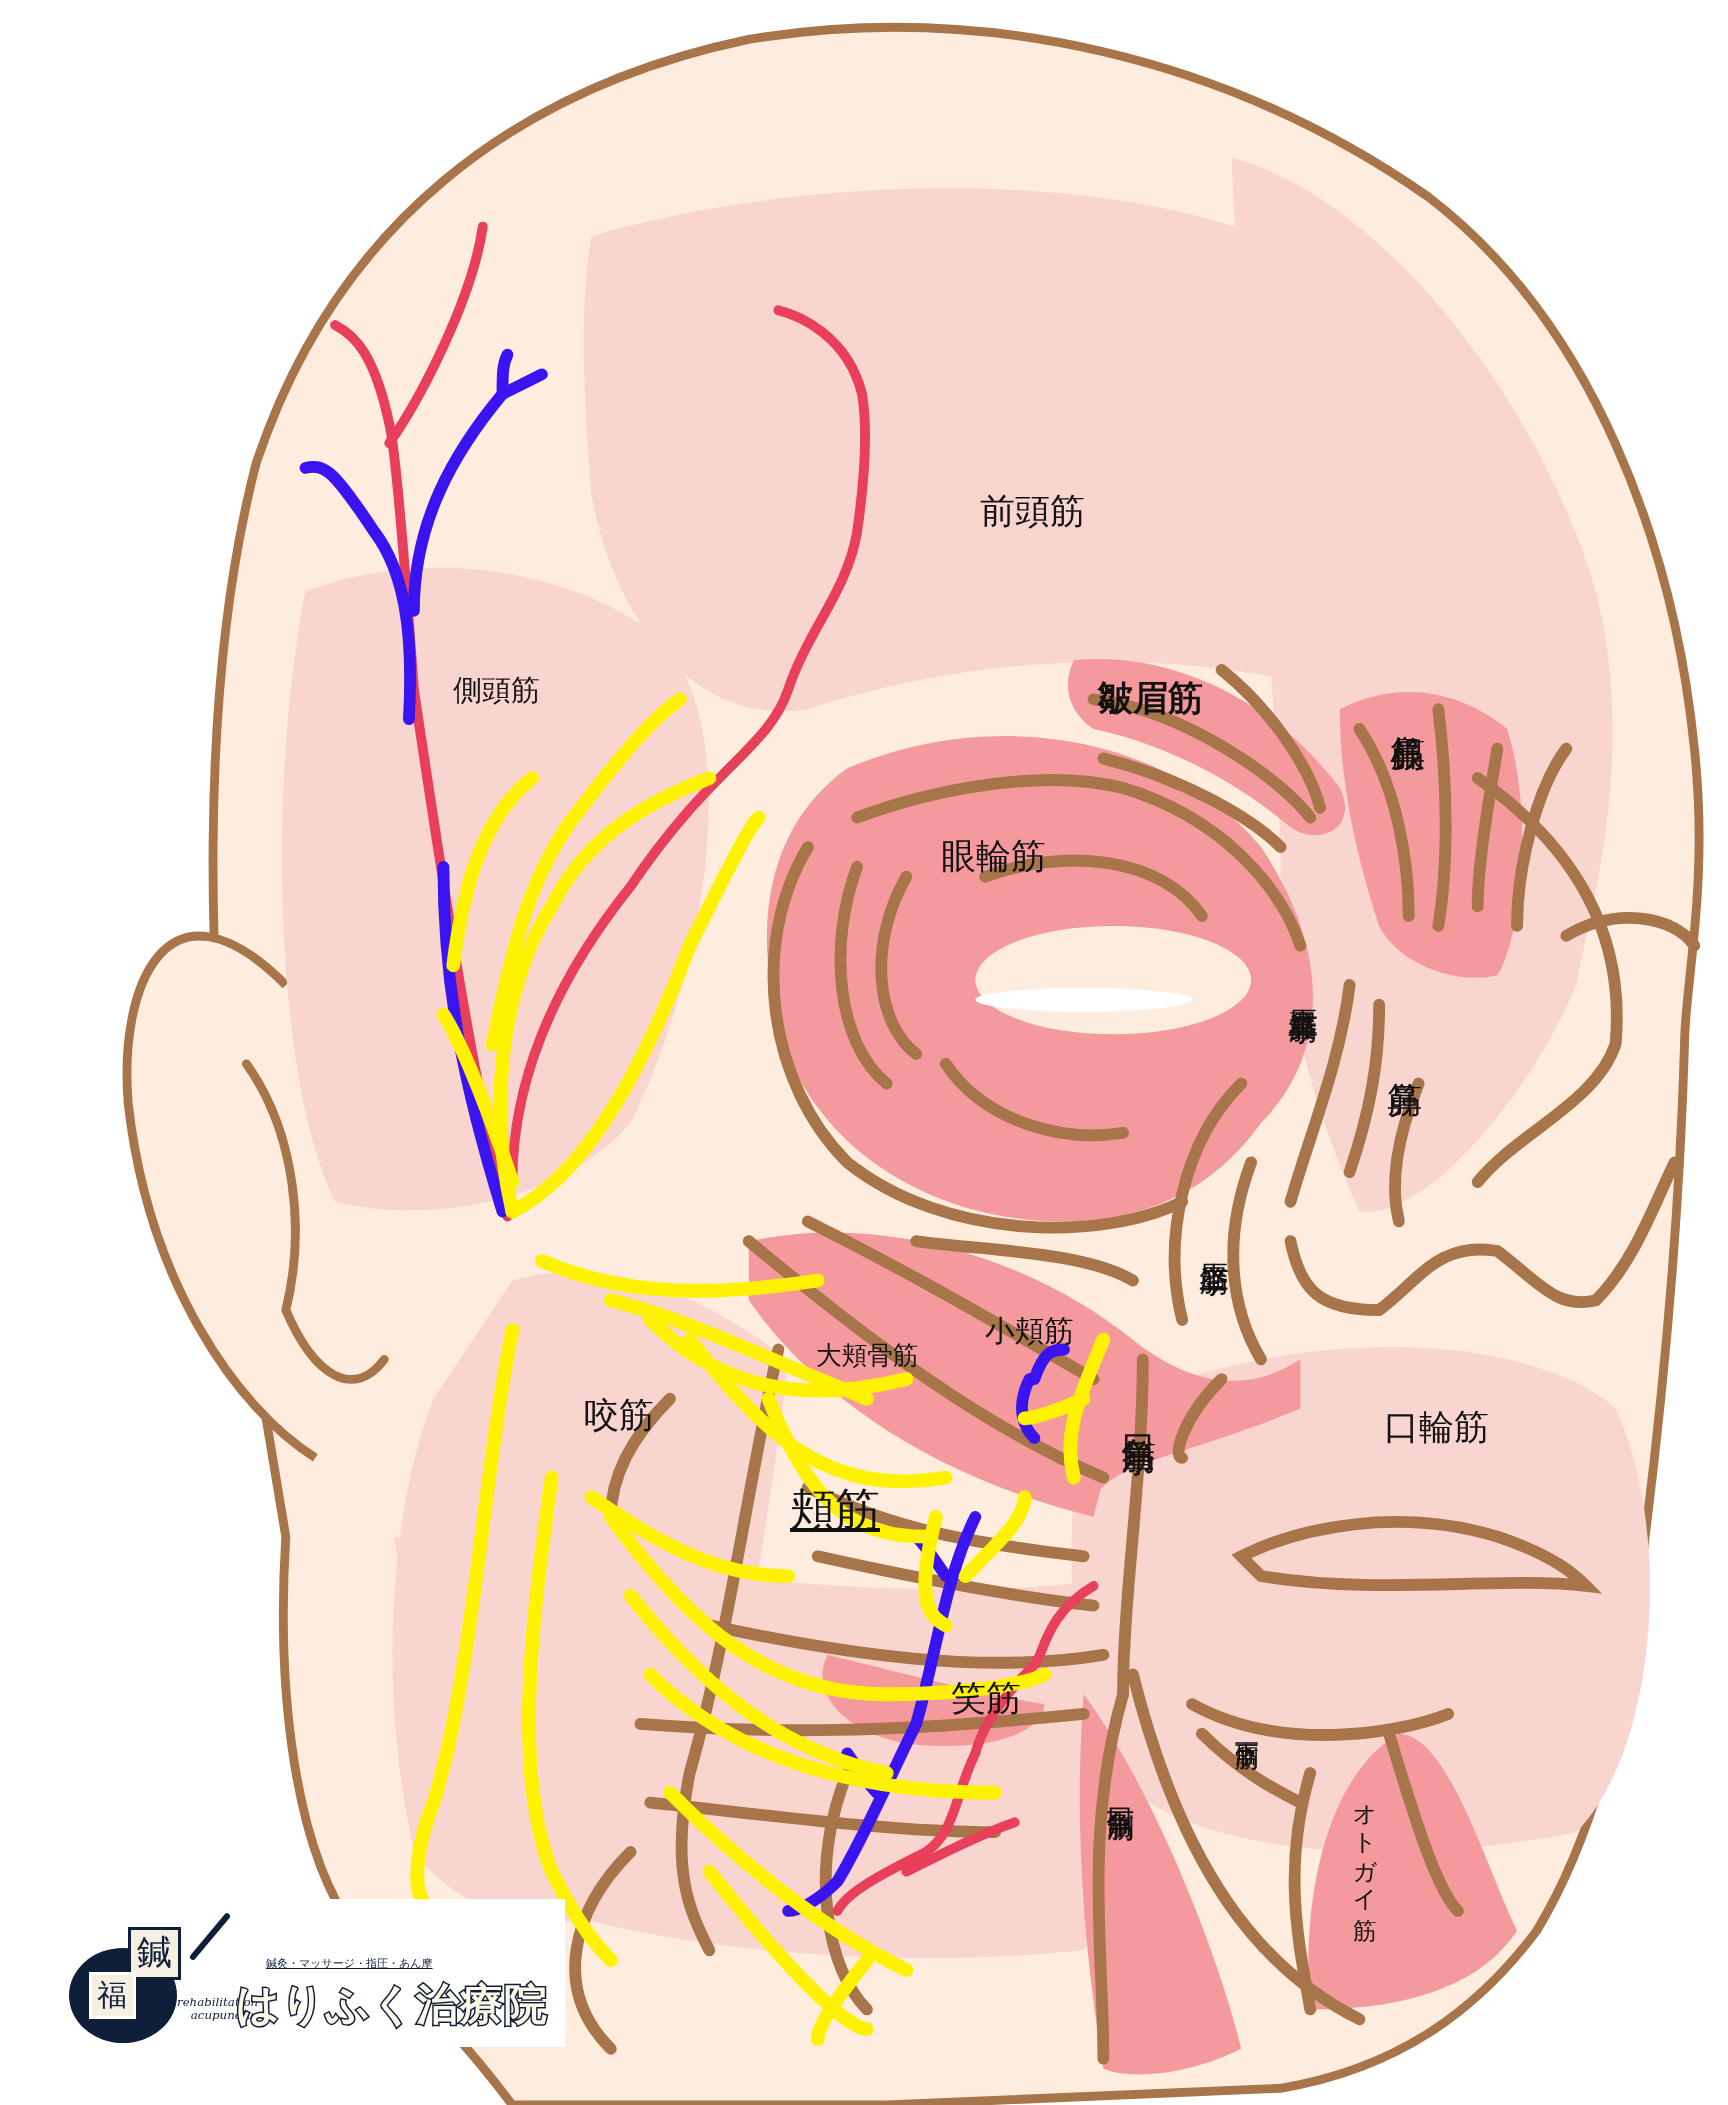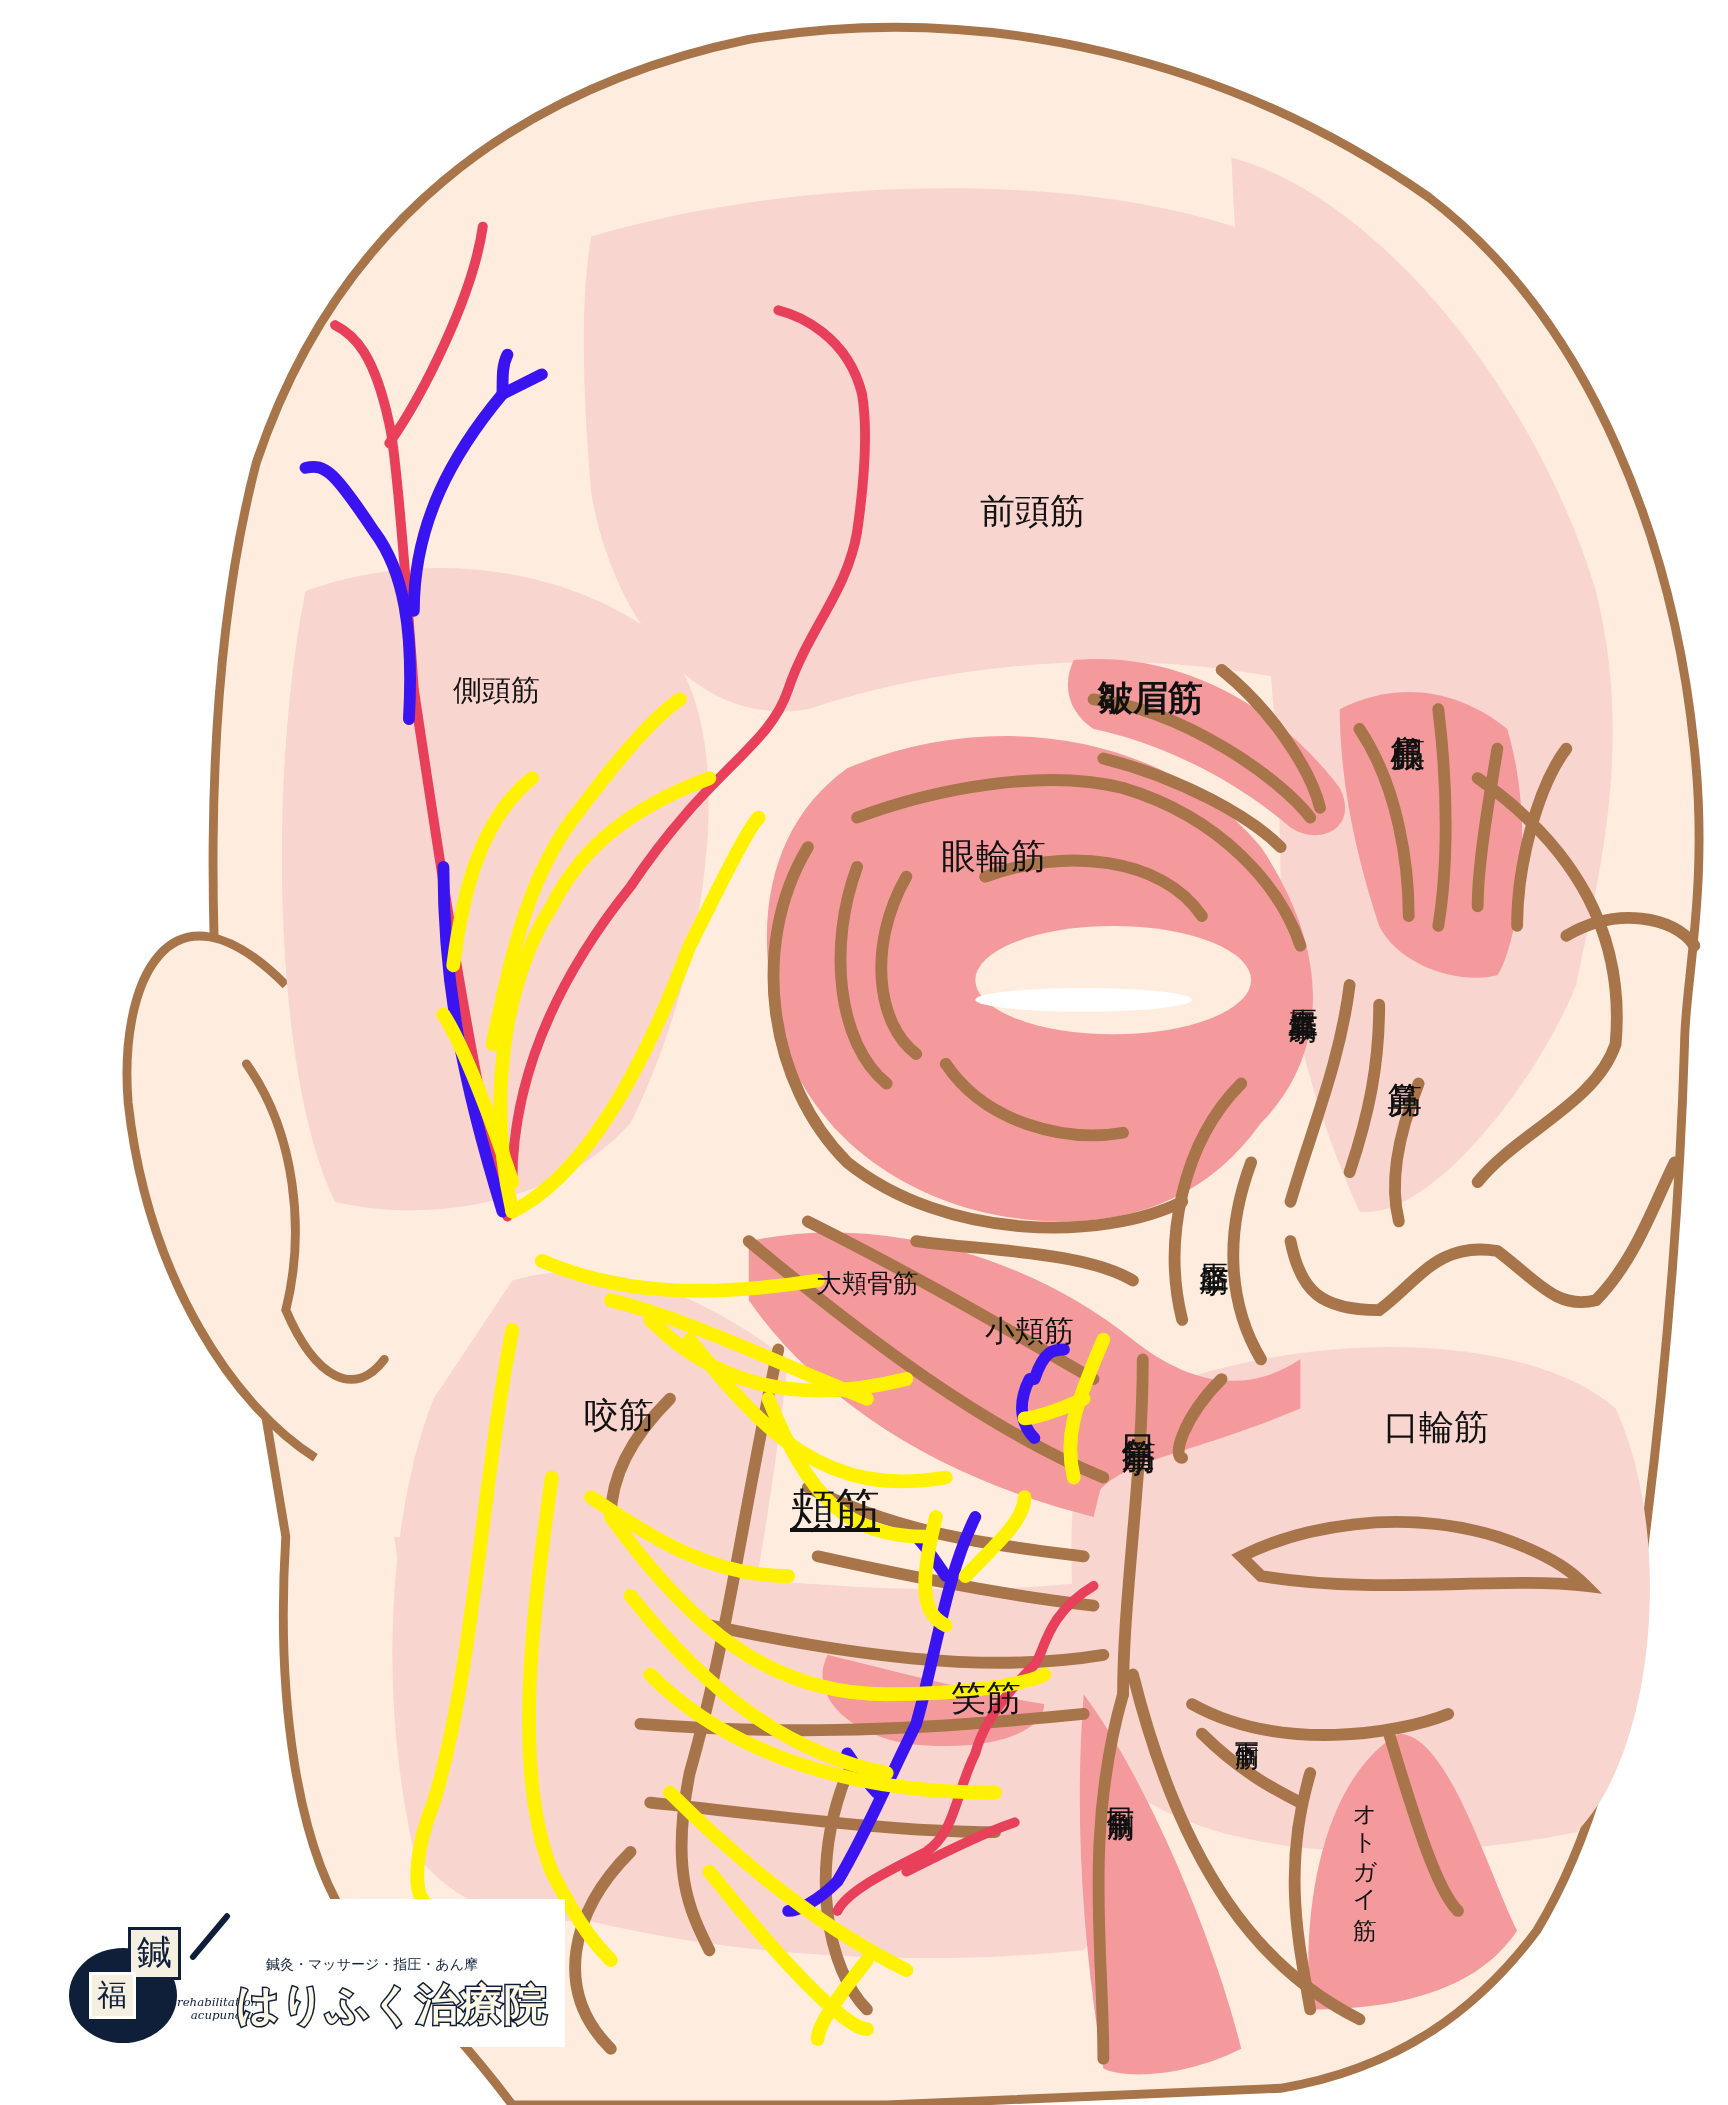--- a/index.html
+++ b/index.html
@@ -8,21 +8,21 @@
   svg { position:absolute; left:0; top:0; }
   .lbl { position:absolute; color:#111; font-family:"DejaVu Sans", sans-serif; line-height:1.05; white-space:nowrap; }
   .v { writing-mode:vertical-rl; text-orientation:upright; letter-spacing:1px; }
   .logo { position:absolute; left:59px; top:1899px; width:506px; height:148px; background:#fff; }
   .logo-circle { position:absolute; left:9.9px; top:49px; width:108px; height:95px; border-radius:50%; background:#0f1f3a; }
   .logo-box1 { position:absolute; left:69px; top:27.6px; width:47px; height:47px; background:#f4efe0; border:3px solid #0f1f3a; color:#0f1f3a; font-size:35px; text-align:center; line-height:45px; font-family:"DejaVu Serif", serif; }
   .logo-box2 { position:absolute; left:29.6px; top:73px; width:41px; height:41px; background:#f4efe0; border:3px solid #fff; color:#0f1f3a; font-size:29.6px; text-align:center; line-height:41px; font-family:"DejaVu Serif", serif; }
   .logo-needle { position:absolute; left:148px; top:7.9px; width:5.9px; height:59px; background:#0f1f3a; transform:rotate(40deg); border-radius:3px; }
   .logo-sub { position:absolute; left:118px; top:97px; font-size:11.8px; font-style:italic; color:#0f1f3a; font-family:"DejaVu Serif", serif; line-height:1.1; }
   .logo-sub span { display:block; }
-  .logo-tag { position:absolute; left:207px; top:57px; font-size:14px; color:#0f1f3a; }
+  .logo-tag { position:absolute; left:207px; top:57px; font-size:11px; color:#0f1f3a;text-decoration:underline; }
   .logo-name { position:absolute; left:177px; top:77px; font-size:43px; font-weight:bold; color:#fdf8e6; -webkit-text-stroke:3px #0f1f3a; paint-order:stroke fill; letter-spacing:1px;text-align:center; }
 </style>
 </head>
 <body>
 
 <div id="stage">
 <svg width="1729" height="2105" viewBox="0 0 1755 2137">
 
   <path d="M240,1260 C210,1000 200,700 260,470 C340,230 520,90 760,40 C1000,0 1250,60 1450,200 C1620,330 1700,560 1720,760 C1735,900 1710,1000 1710,1060 C1705,1230 1690,1400 1670,1560 C1650,1740 1620,1860 1560,1960 C1500,2040 1420,2100 1300,2120 L900,2137 L520,2137 C470,2070 420,2020 360,1960 C300,1880 280,1720 290,1560 Z" fill="#FEEDDF" stroke="#A8744A" stroke-width="9"></path>
 
@@ -152,21 +152,21 @@
 
 <div class="lbl" style="left:980px;top:493px;font-size:35px;">前頭筋</div>
 <div class="lbl" style="left:453px;top:675px;font-size:29px;">側頭筋</div>
 <div class="lbl" style="left:1098px;top:680px;font-size:35px;font-weight:bold;">皺眉筋</div>
 <div class="lbl v" style="left:1389px;top:707px;font-size:35px;">鼻根筋</div>
 <div class="lbl" style="left:941px;top:810px;font-size:35px;margin-top:28px;">眼輪筋</div>
 <div class="lbl v" style="left:1287px;top:985px;font-size:29.6px;">上唇鼻翼挙筋</div>
 <div class="lbl v" style="left:1386px;top:1054px;font-size:35px;">鼻筋</div>
 <div class="lbl v" style="left:1198px;top:1239px;font-size:29.6px;">上唇挙筋</div>
 <div class="lbl" style="left:985px;top:1316px;font-size:29.6px;">小頬筋</div>
-<div class="lbl" style="left:816px;top:1270px;font-size:25.6px;text-align:right;">大頬骨筋</div>
+<div class="lbl" style="left:816px;top:1342px;font-size:25.6px;text-align:right;">大頬骨筋</div>
 <div class="lbl" style="left:584px;top:1397px;font-size:35px;">咬筋</div>
 <div class="lbl v" style="left:1120px;top:1409px;font-size:35px;">口角挙筋</div>
 <div class="lbl" style="left:1384px;top:1409px;font-size:35px;">口輪筋</div>
 <div class="lbl" style="left:790px;top:1486px;font-size:45px;text-decoration:underline;">頬筋</div>
 <div class="lbl" style="left:951px;top:1680px;font-size:35px;">笑筋</div>
 <div class="lbl v" style="left:1105px;top:1788px;font-size:27.6px;">口角下制筋</div>
 <div class="lbl v" style="left:1234px;top:1724px;font-size:23.6px;">下唇下制筋</div>
 <div class="lbl v" style="left:1352px;top:1788px;font-size:23.6px;">オトガイ筋</div>
 
 <div class="logo">

